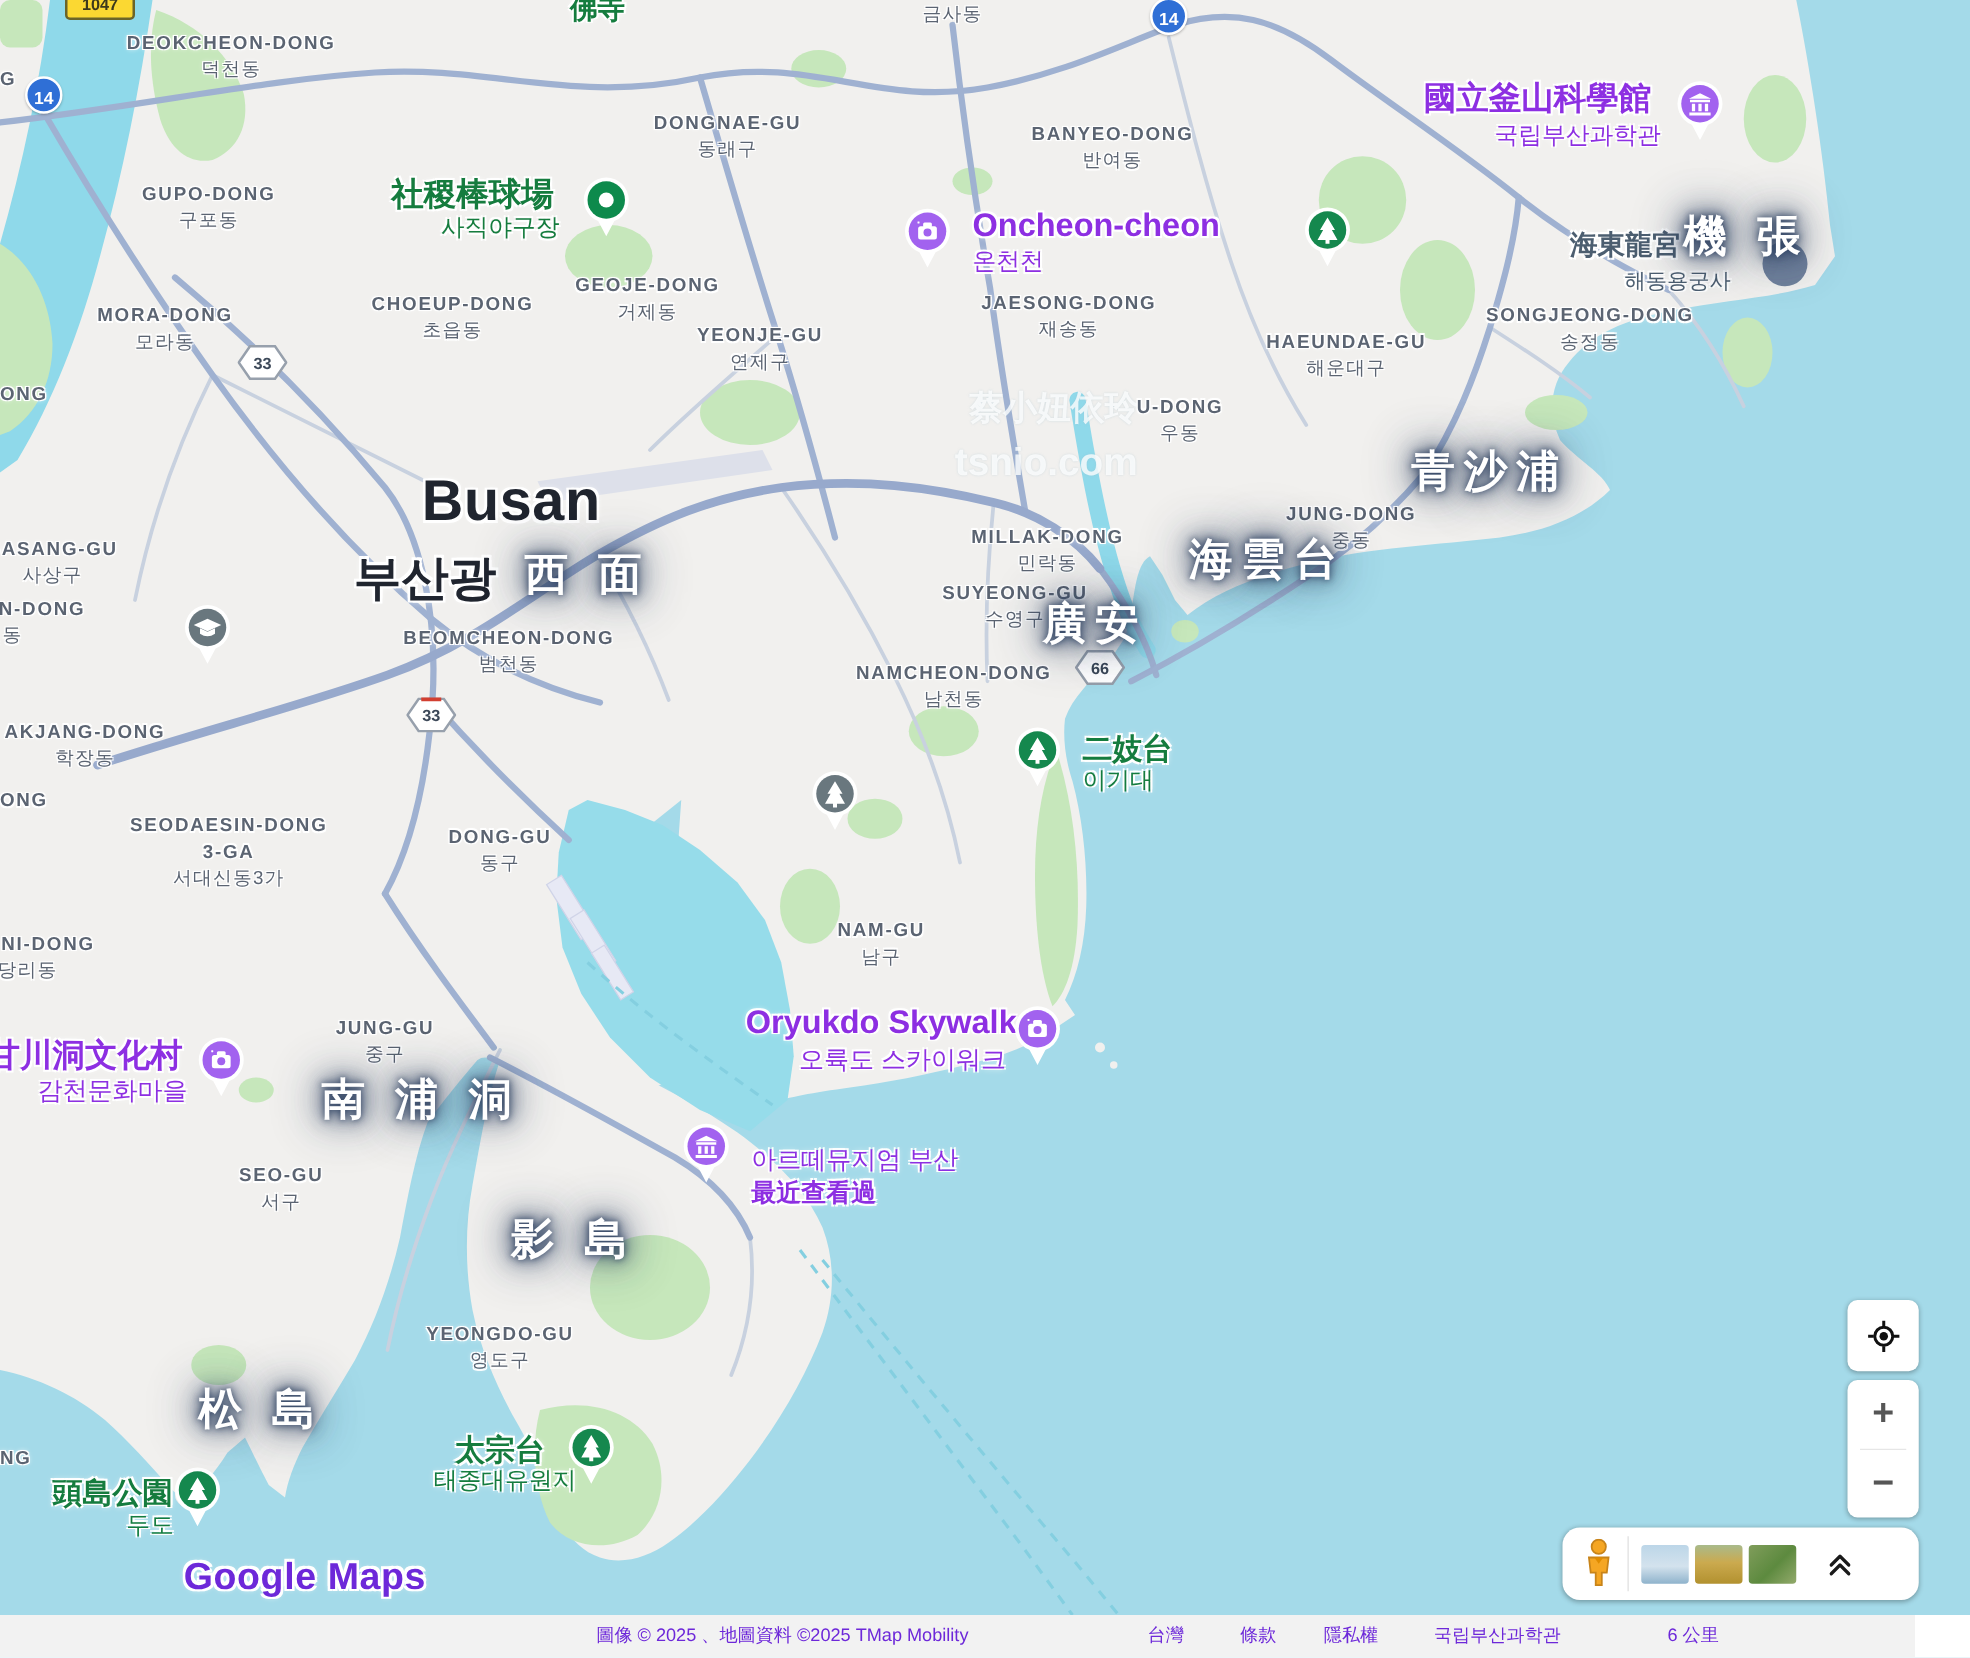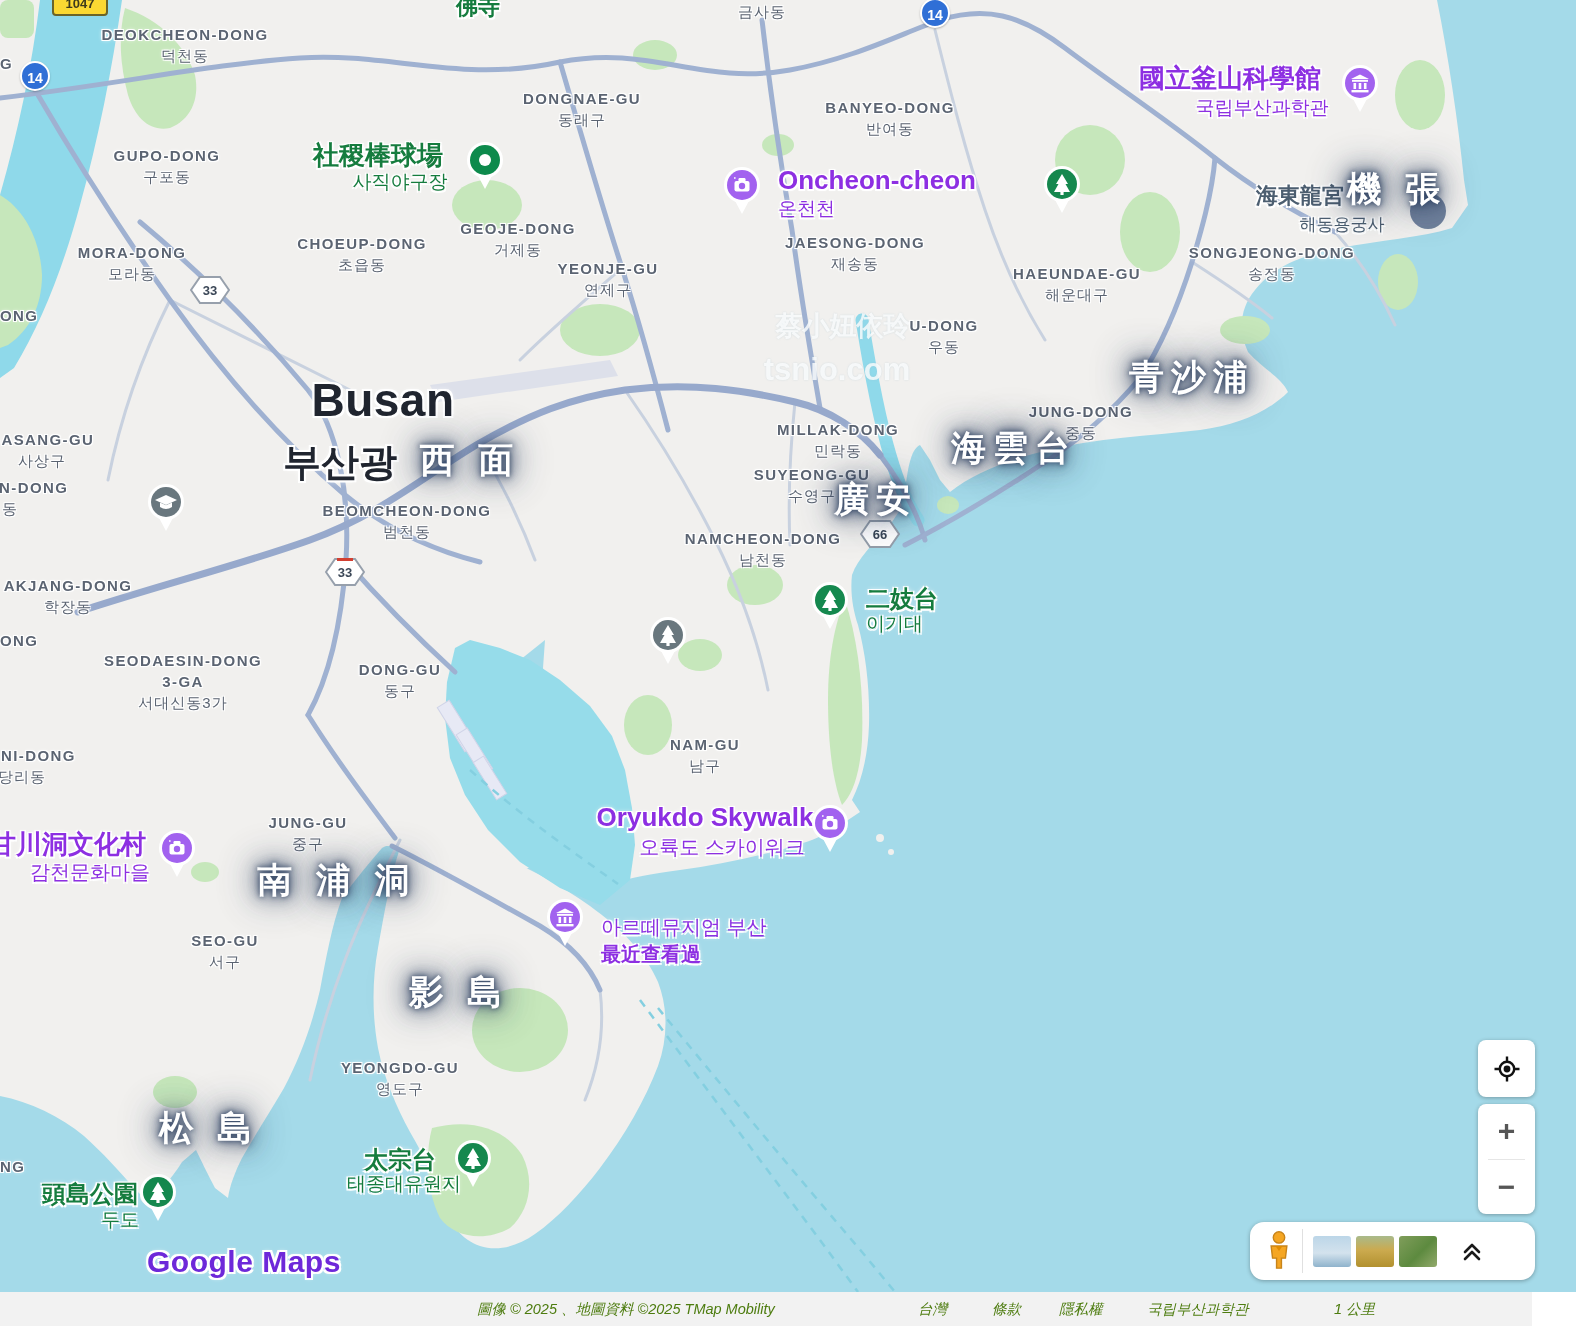--- a/index.html
+++ b/index.html
@@ -9,21 +9,21 @@
   #basemap{position:absolute;left:0;top:0;z-index:0;}
   
   .dl{position:absolute;z-index:4;text-align:center;transform:translateX(-50%);white-space:nowrap;}
   .dl.edge{transform:none;text-align:left;}
   .dl-en{font-size:15px;font-weight:700;color:#5b6472;letter-spacing:1.4px;line-height:21px;
          text-shadow:-1px -1px 0 #fff,1px -1px 0 #fff,-1px 1px 0 #fff,1px 1px 0 #fff,0 0 4px #fff;}
   .dl-ko{font-size:15px;font-weight:500;color:#5b6472;letter-spacing:1px;line-height:21px;
          text-shadow:-1px -1px 0 #fff,1px -1px 0 #fff,-1px 1px 0 #fff,1px 1px 0 #fff,0 0 4px #fff;}
   
   .city-en{position:absolute;z-index:4;transform:translateX(-50%);font-size:46px;font-weight:700;color:#20252f;
-           letter-spacing:.5px;white-space:nowrap;text-shadow:-2px -2px 0 #fff,2px -2px 0 #fff,-2px 2px 0 #fff,2px 2px 0 #fff,0 0 6px #fff;}
+           letter-spacing:.5px;white-space:nowrap;text-shadow:-2px -2px 0 #fff,2px -2px 0 #fff,-2px 2px 0 #fff,2px 2px 0 #fff,0 0 6px #fff;margin-left:26px;}
   .city-ko{position:absolute;z-index:4;transform:translateX(-50%);font-size:38px;font-weight:600;color:#20252f;
            white-space:nowrap;text-shadow:-2px -2px 0 #fff,2px -2px 0 #fff,-2px 2px 0 #fff,2px 2px 0 #fff,0 0 6px #fff;}
   
   .poi{position:absolute;z-index:4;white-space:nowrap;}
   .ctr{transform:translateX(-50%);text-align:center;}
   .pg{color:#157c3e;text-shadow:-1.5px -1.5px 0 #fff,1.5px -1.5px 0 #fff,-1.5px 1.5px 0 #fff,1.5px 1.5px 0 #fff,0 0 5px #fff;}
   .pp{color:#8d2fe2;text-shadow:-1.5px -1.5px 0 #fff,1.5px -1.5px 0 #fff,-1.5px 1.5px 0 #fff,1.5px 1.5px 0 #fff,0 0 5px #fff;}
   .pd{color:#4c5e70;text-shadow:-1.5px -1.5px 0 #fff,1.5px -1.5px 0 #fff,-1.5px 1.5px 0 #fff,1.5px 1.5px 0 #fff,0 0 5px #fff;}
   .f26{font-size:26px;font-weight:700;} .f24{font-size:24px;font-weight:700;}
   .f22{font-size:22px;font-weight:700;} .f20{font-size:20px;font-weight:500;}
@@ -54,21 +54,21 @@
   #zoom-panel{left:1478px;top:1104px;width:57px;height:110px;display:flex;flex-direction:column;}
   .zbtn{flex:1;display:flex;align-items:center;justify-content:center;font-size:30px;font-weight:700;color:#565656;cursor:pointer;}
   .zdiv{height:1px;background:#e6e6e6;margin:0 10px;}
   #photo-bar{left:1250px;top:1222px;width:285px;height:58px;border-radius:14px;display:flex;align-items:center;z-index:10;}
   .pbar-div{width:1px;height:44px;background:#e0e0e0;margin:0 10px 0 8px;}
   .thumb{width:38px;height:31px;border-radius:3px;margin-right:5px;}
   #pegman{width:30px;height:40px;margin-left:14px;cursor:grab;}
   #collapse{margin-left:18px;cursor:pointer;}
   
   #footer{position:absolute;left:0;top:1292px;width:1532px;height:34px;background:#f2f2f2;z-index:12;
-          font-size:14.5px;color:#4d7c0f;font-style:italic;}
+          font-size:14.5px;color:#6d28d9;}
   #footer span{position:absolute;top:0;line-height:34px;white-space:nowrap;}
   .flink{cursor:pointer;}
 </style>
 </head>
 <body>
 
 <div id="map">
 
   <svg id="basemap" width="1576" height="1292" viewBox="0 0 1576 1292">
     <rect x="0" y="0" width="1576" height="1292" fill="#a4dae9"></rect>
@@ -507,15 +507,15 @@
     </svg>
   </div>
 </div>
 
 <div id="footer">
   <span style="left:477px">圖像 © 2025 、地圖資料 ©2025 TMap Mobility</span>
   <span style="left:918px">台灣</span>
   <span style="left:992px" class="flink">條款</span>
   <span style="left:1059px" class="flink">隱私權</span>
   <span style="left:1147px" class="flink">국립부산과학관</span>
-  <span style="left:1334px">1 公里</span>
+  <span style="left:1334px">6 公里</span>
 
 </div>
 
 </body></html>

